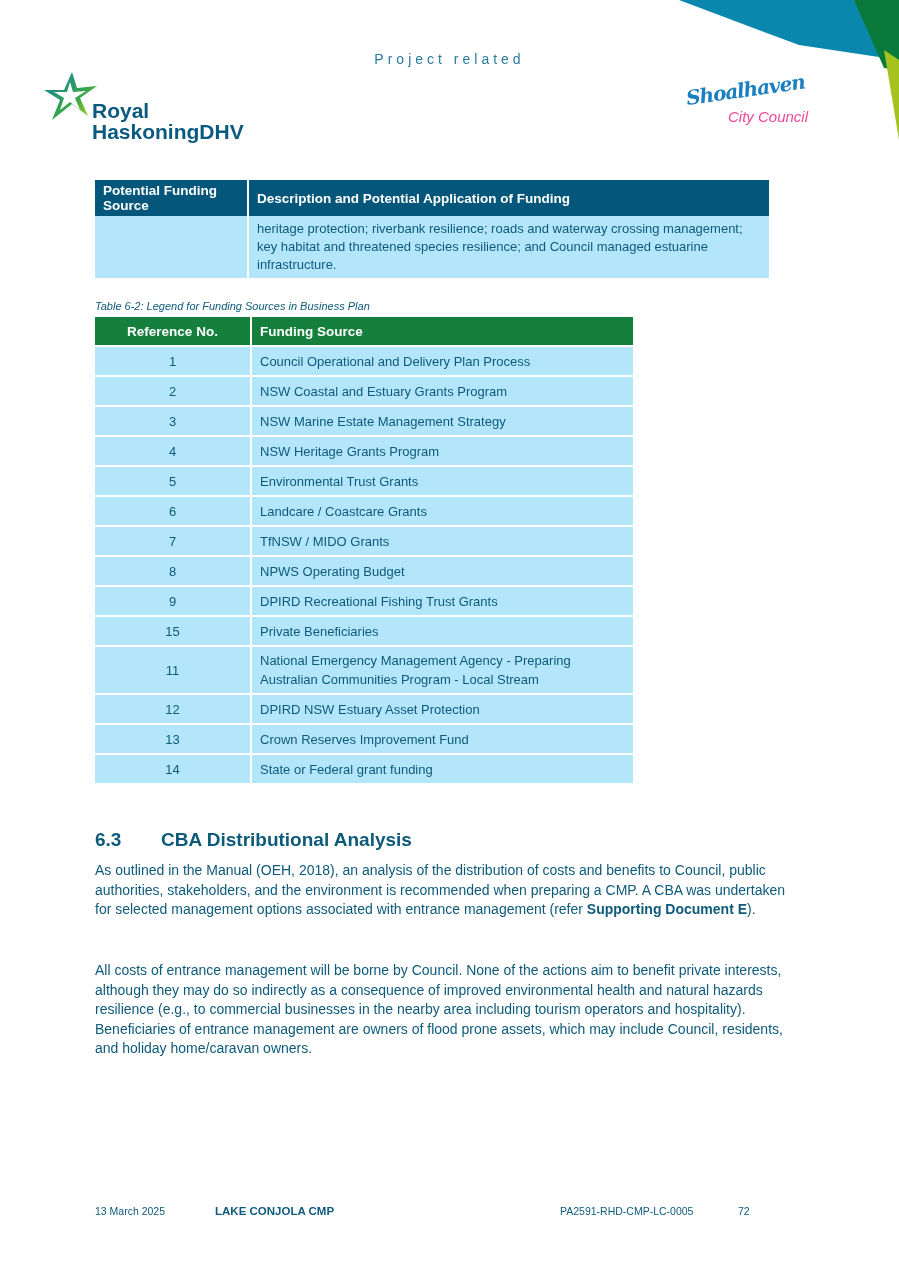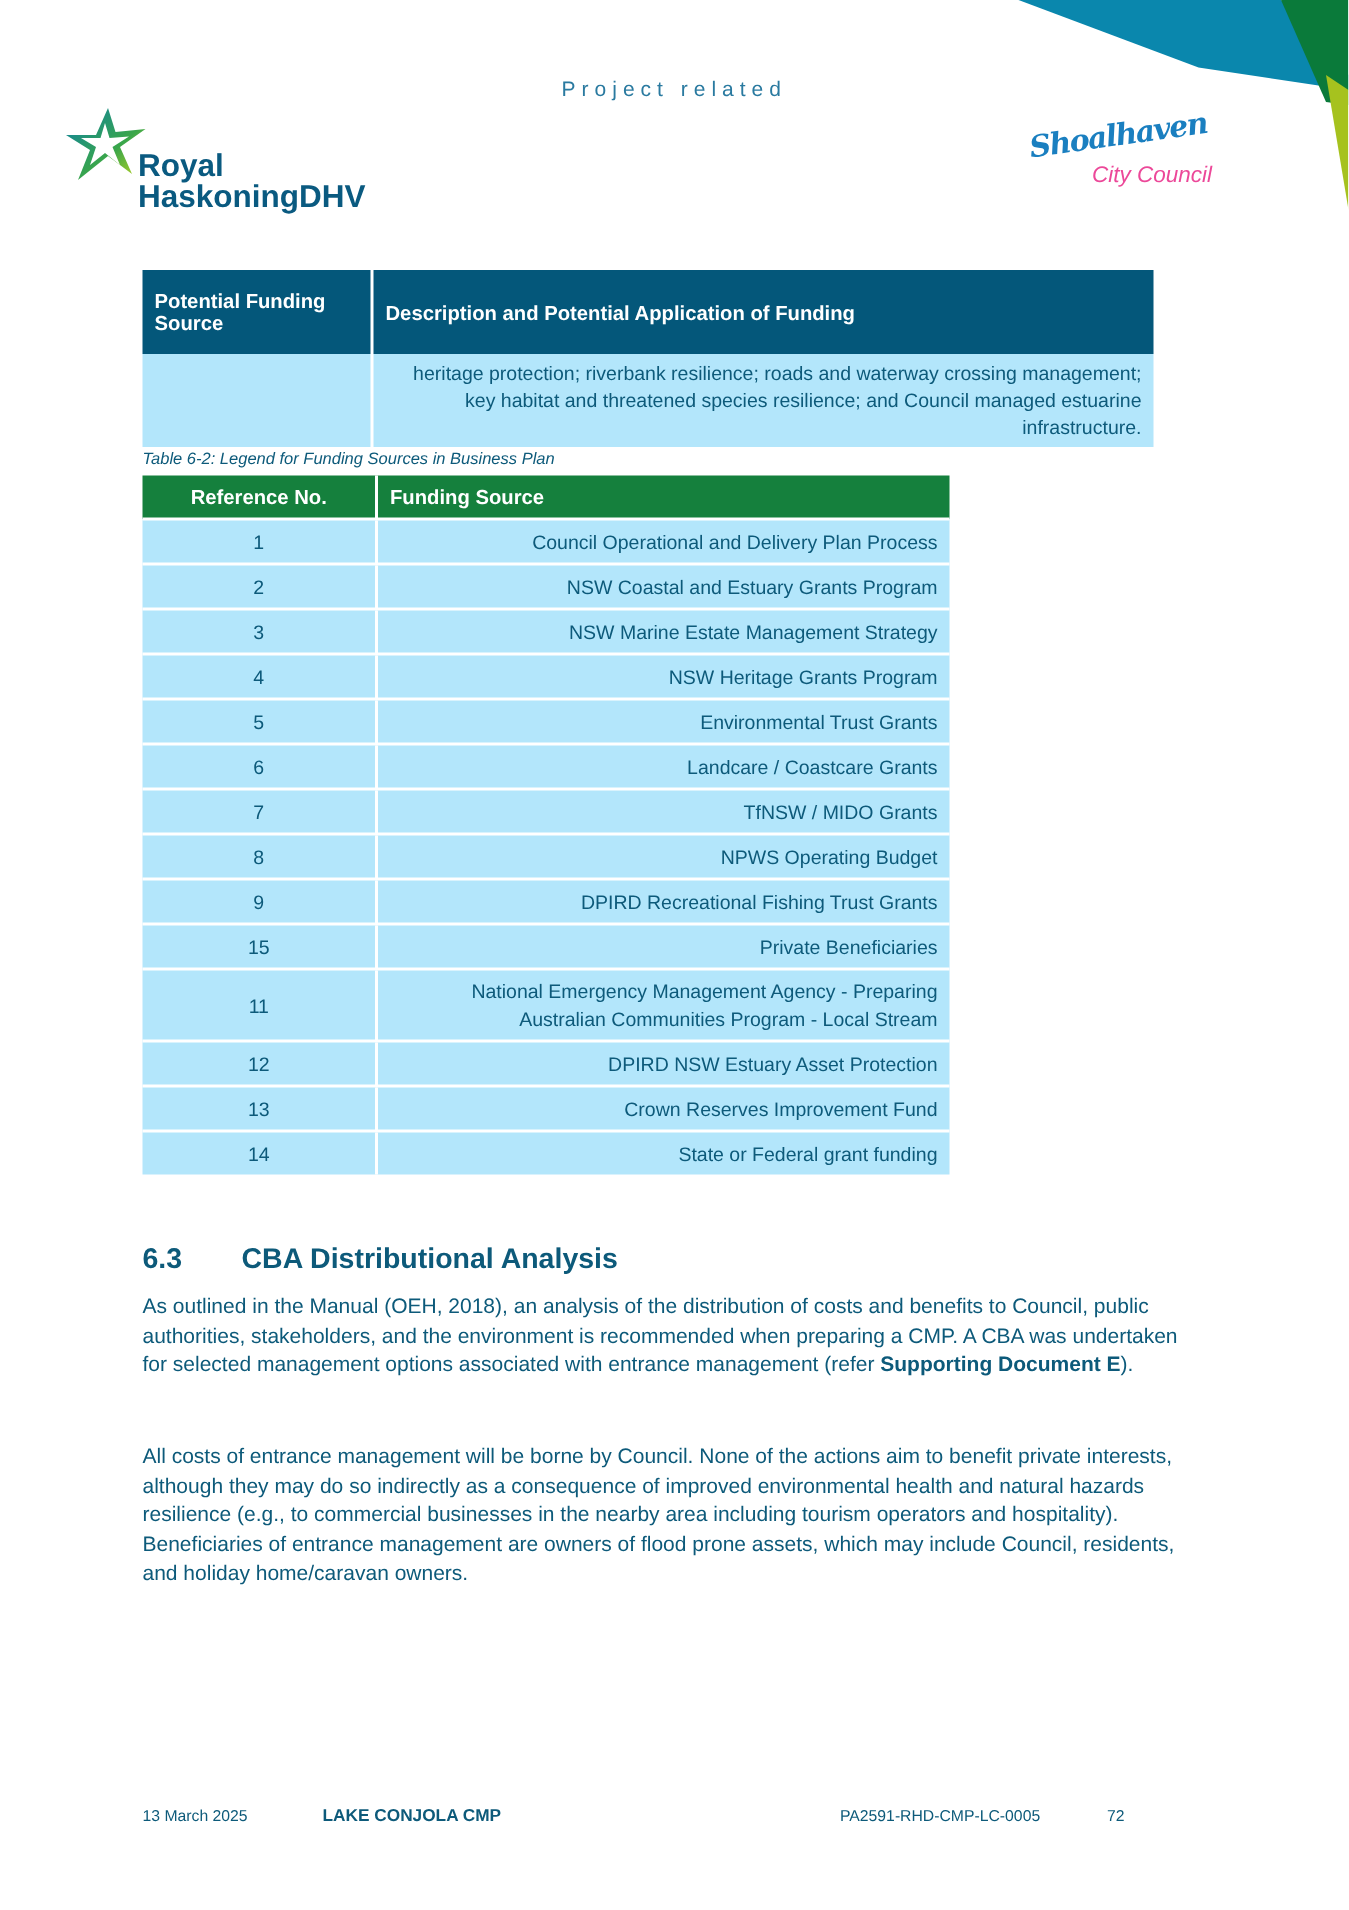--- a/index.html
+++ b/index.html
@@ -18,36 +18,36 @@
 
     .shoal-logo { position: absolute; left: 686px; top: 86px; width: 140px; height: 50px; }
     .shoal-logo .script { position: absolute; left: 2px; top: 0; font-family: "DejaVu Serif", serif;
       font-style: italic; font-weight: bold; font-size: 20px; color: #1a7fc0; transform: rotate(-8deg);
       transform-origin: left bottom; letter-spacing: -1px; }
     .shoal-logo .city { position: absolute; left: 42px; top: 22px; font-size: 15px; color: #ec4899; font-style: italic; }
 
     table { border-collapse: collapse; font-family: "Liberation Sans", sans-serif; }
     .t1 { position: absolute; left: 95px; top: 180px; width: 674px; }
     .t1 th { background: #04577a; color: #fff; font-size: 13.5px; font-weight: bold; text-align: left;
-      padding: 10px 8px; height: 36px; vertical-align: middle; border-right: 2px solid #ffffff; }
+      padding: 0 8px; height: 36px; vertical-align: middle; border-right: 2px solid #ffffff; }
     .t1 th:last-child { border-right: none; }
     .t1 td { background: #b3e6fb; color: #0d5a7a; font-size: 13px; padding: 4px 8px; line-height: 18px;
       border-right: 2px solid #ffffff; }
-    .t1 td:last-child { border-right: none; text-align: right; }
+    .t1 td:last-child { border-right: none; }
 
     .caption { position: absolute; left: 95px; top: 300px; font-size: 11px; font-style: italic;
       color: #0d5a7a; }
 
     .t2 { position: absolute; left: 95px; top: 317px; width: 538px; }
     .t2 th { background: #15803d; color: #fff; font-size: 13.5px; font-weight: bold; height: 28px;
       padding: 0 8px; border-right: 2px solid #ffffff; }
     .t2 th.ref { text-align: center; width: 139px; }
     .t2 th.src { text-align: left; }
     .t2 td { background: #b3e6fb; color: #0d5a7a; font-size: 13px; height: 28px; padding: 0 8px;
-      border-top: 2px solid #ffffff; border-right: 2px solid #ffffff; line-height: 19px; text-align: right; }
+      border-top: 2px solid #ffffff; border-right: 2px solid #ffffff; line-height: 19px; }
     .t2 td:last-child, .t2 th:last-child { border-right: none; }
     .t2 td.ref { text-align: center; }
     .t2 tr.tall td { height: 46px; }
 
     .section { position: absolute; left: 95px; top: 829px; font-size: 19px; font-weight: bold; color: #0d5a7a; }
     .section .num { display: inline-block; width: 66px; }
 
     .para { position: absolute; left: 95px; width: 710px; font-size: 14px; line-height: 19.5px; color: #0d5a7a; }
     .p1 { top: 861px; }
     .p2 { top: 961px; }

